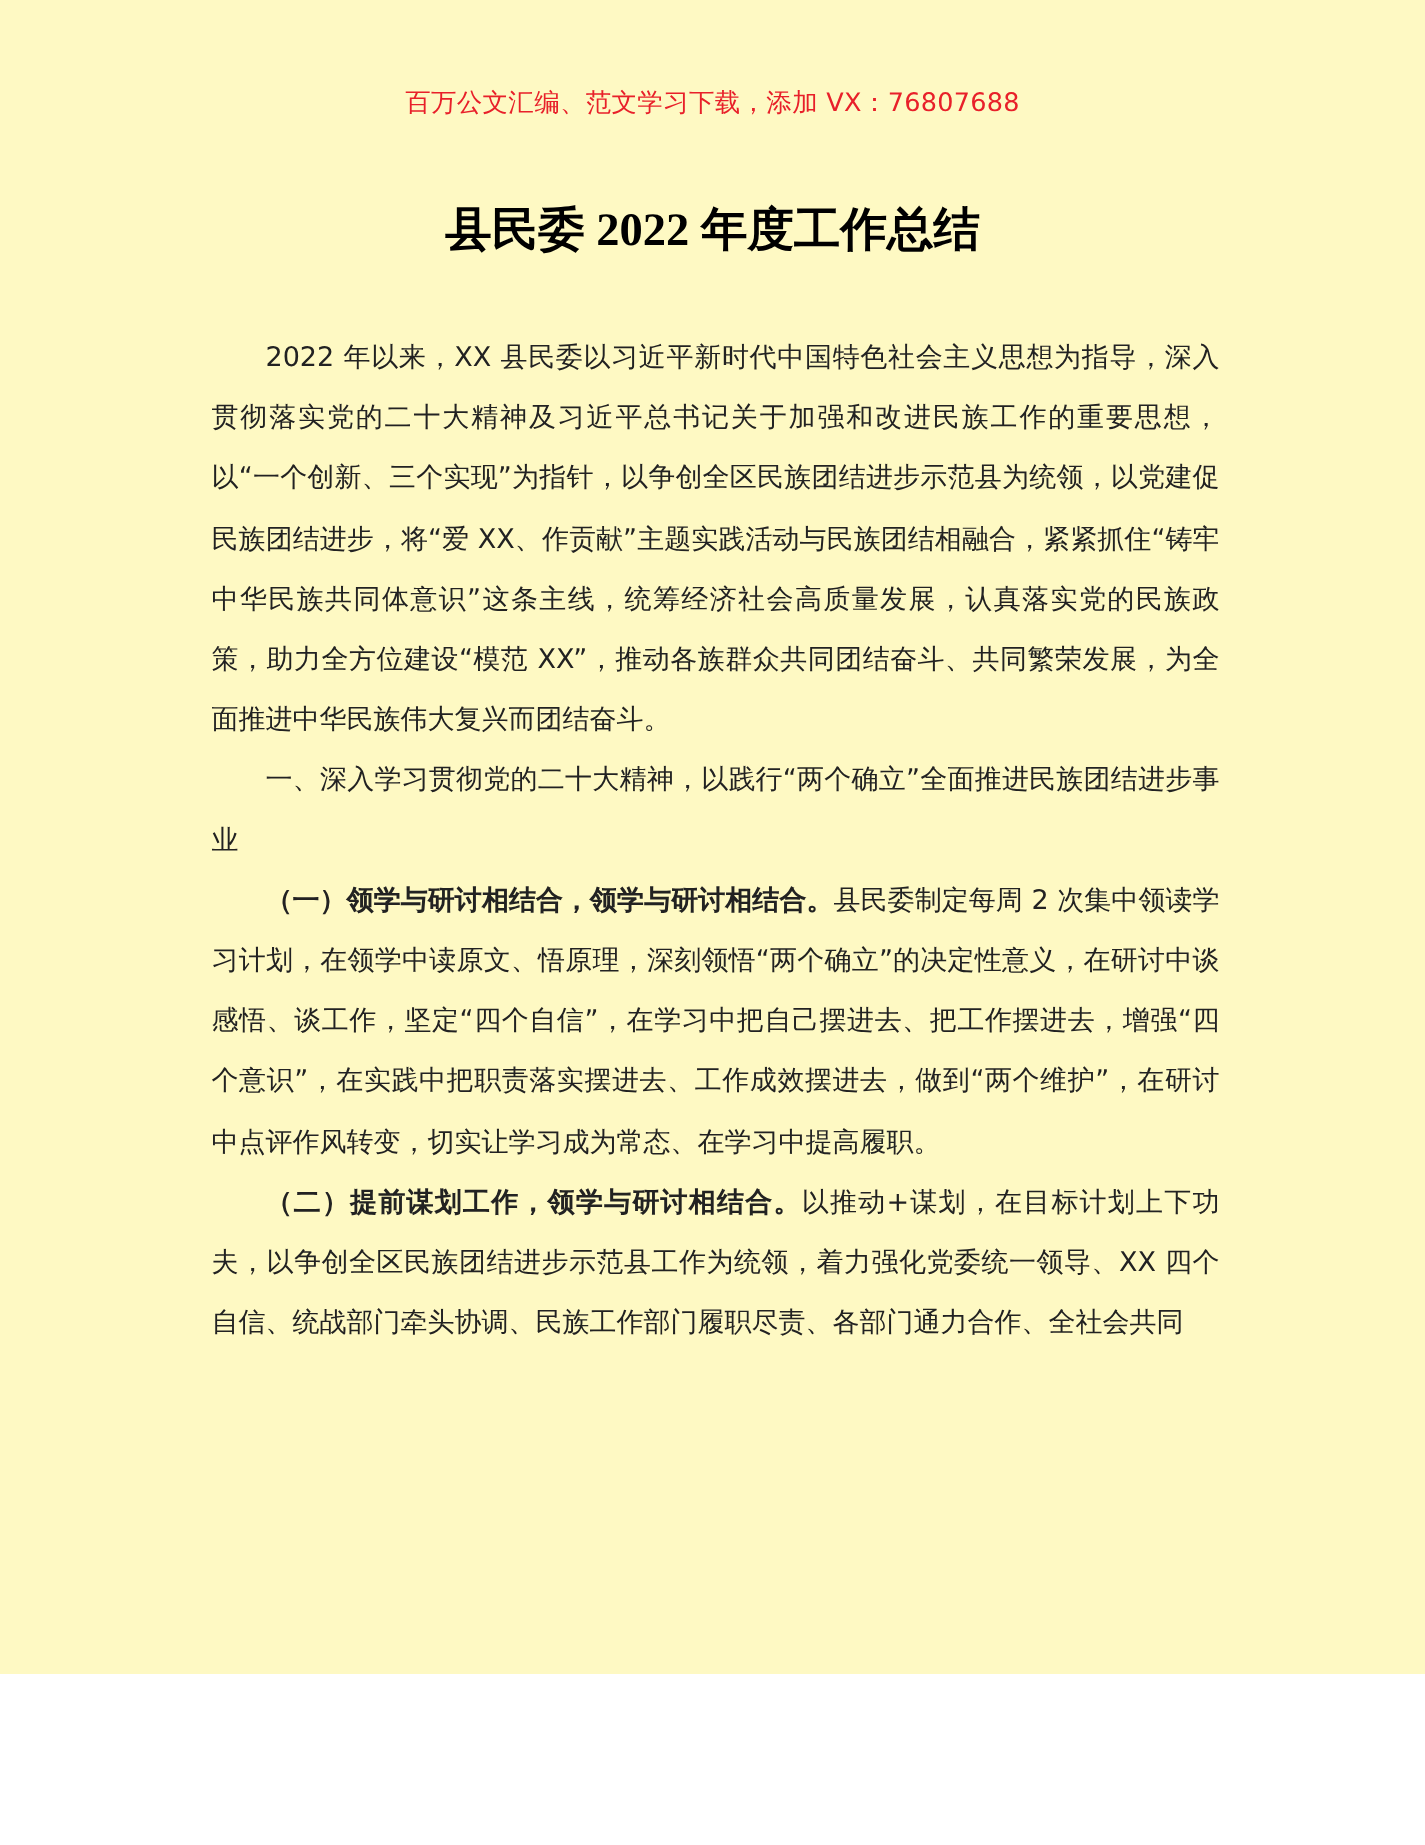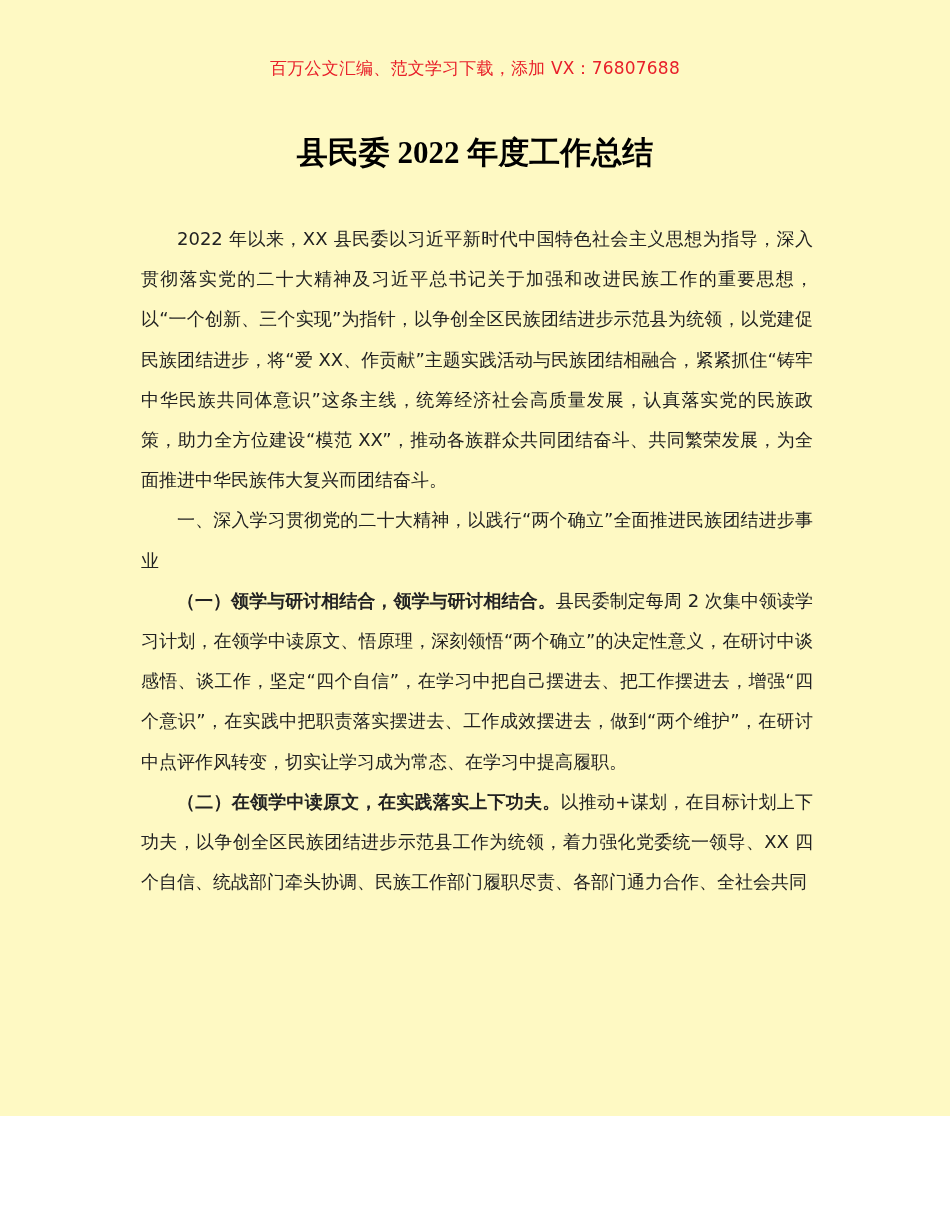--- a/index.html
+++ b/index.html
@@ -27,15 +27,15 @@
 <body>
 
 <div class="page">
   <div class="watermark">百万公文汇编、范文学习下载，添加 VX：76807688</div>
   <div class="title">县民委 2022 年度工作总结</div>
 
   <div class="body">
     <p class="para">2022 年以来，XX 县民委以习近平新时代中国特色社会主义思想为指导，深入贯彻落实党的二十大精神及习近平总书记关于加强和改进民族工作的重要思想，以“一个创新、三个实现”为指针，以争创全区民族团结进步示范县为统领，以党建促民族团结进步，将“爱 XX、作贡献”主题实践活动与民族团结相融合，紧紧抓住“铸牢中华民族共同体意识”这条主线，统筹经济社会高质量发展，认真落实党的民族政策，助力全方位建设“模范 XX”，推动各族群众共同团结奋斗、共同繁荣发展，为全面推进中华民族伟大复兴而团结奋斗。</p>
     <p class="para heading">一、深入学习贯彻党的二十大精神，以践行“两个确立”全面推进民族团结进步事业</p>
     <p class="para"><span class="b">（一）领学与研讨相结合，领学与研讨相结合。</span><span>县民委制定每周 2 次集中领读学习计划，在领学中读原文、悟原理，深刻领悟“两个确立”的决定性意义，在研讨中谈感悟、谈工作，坚定“四个自信”，在学习中把自己摆进去、把工作摆进去，增强“四个意识”，在实践中把职责落实摆进去、工作成效摆进去，做到“两个维护”，在研讨中点评作风转变，切实让学习成为常态、在学习中提高履职。</span></p>
-    <p class="para"><span class="b">（二）在领学中读原文，在实践落实上下功夫。</span><span>以推动+谋划，在目标计划上下功夫，以争创全区民族团结进步示范县工作为统领，着力强化党委统一领导、XX 四个自信、统战部门牵头协调、民族工作部门履职尽责、各部门通力合作、全社会共同</span></p>
+    <p class="para"><span class="b">（二）提前谋划工作，领学与研讨相结合。</span><span>以推动+谋划，在目标计划上下功夫，以争创全区民族团结进步示范县工作为统领，着力强化党委统一领导、XX 四个自信、统战部门牵头协调、民族工作部门履职尽责、各部门通力合作、全社会共同</span></p>
   </div>
 </div>
 
 </body></html>

